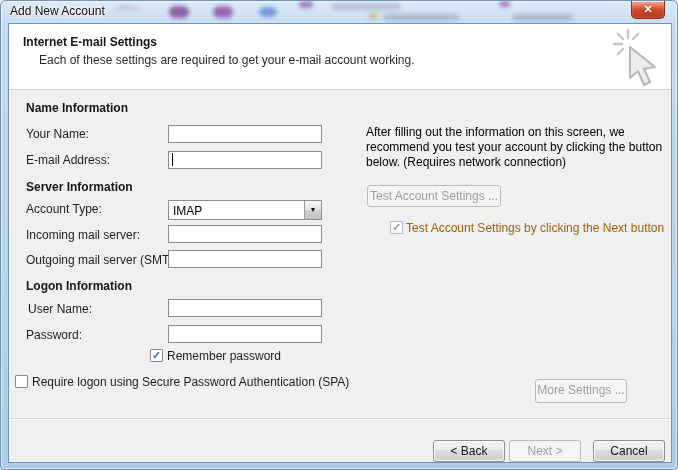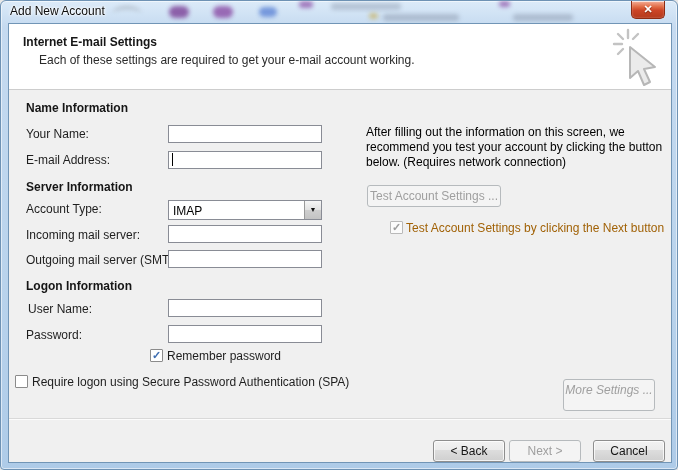--- a/index.html
+++ b/index.html
@@ -175,21 +175,21 @@
 
     <div class="test-desc">After filling out the information on this screen, we recommend you test your account by clicking the button below. (Requires network connection)</div>
 
     <div class="btn disabled" style="left:358px; top:161px; width:134px; height:22px; line-height:20px;">Test Account Settings ...</div>
 
     <div class="checkbox disabled checked" style="left:381px; top:197px;">
       <span class="check">✓</span>
     </div>
     <div class="lbl dis-lbl" style="left:397px; top:197px;">Test Account Settings by clicking the Next button</div>
 
-    <div class="btn disabled" style="left:554px; top:355px; width:92px; height:32px; line-height:20px;font-style:italic;">More Settings ...</div>
+    <div class="btn disabled" style="left:526px; top:355px; width:92px; height:24px; line-height:20px;">More Settings ...</div>
 
     <div class="footer">
       <div class="btn" style="left:424px; top:21px; width:72px; height:22px; line-height:20px;">&lt; Back</div>
       <div class="btn disabled" style="left:500px; top:21px; width:72px; height:22px; line-height:20px;">Next &gt;</div>
       <div class="btn" style="left:584px; top:21px; width:72px; height:22px; line-height:20px;">Cancel</div>
     </div>
 
   </div>
 </div>
 

